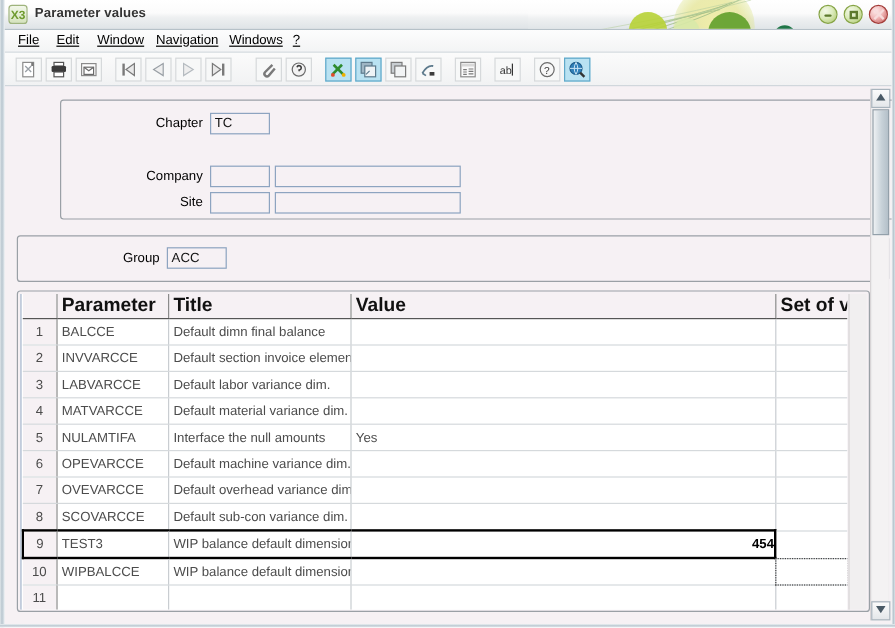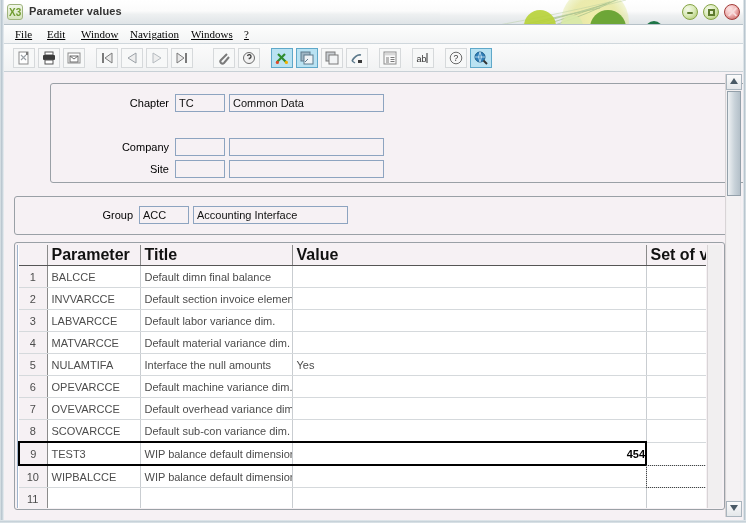--- a/index.html
+++ b/index.html
@@ -130,21 +130,21 @@
     box-sizing: border-box;
   }
   .menu-item {
     position: absolute;
     top: 3px;
     font-size: 11px;
     color: #000;
     white-space: nowrap;
     padding: 0 1px;
   }
-  .menu-item u { text-decoration: underline; font-family: Liberation Serif, serif; }
+  .menu-item u { text-decoration: underline; }
 
   
   .toolbar {
     position: absolute;
     left: 4px; top: 44px;
     width: 739px; height: 28px;
     background: linear-gradient(to bottom,#fbfbfb,#f1f2f3);
     border-bottom: 1px solid #c8d0d6;
     box-sizing: border-box;
   }
@@ -545,35 +545,33 @@
         <path d="M10.5 10.5 L14 14" stroke="#333" stroke-width="2"></path>
       </svg>
     </div>
   </div>
 
   <div class="client">
 
     <div class="panel panel-top">
       <div class="flabel" style="left:60px; top:13px; width:58px;">Chapter</div>
       <div class="finput" style="left:124px; top:10px; width:50px;">TC</div>
-      <div class="finput" style="left:178px; top:10px; width:155px;">Common Data</div>
 
       <div class="flabel" style="left:60px; top:57px; width:58px;">Company</div>
       <div class="finput" style="left:124px; top:54px; width:50px;"></div>
       <div class="finput" style="left:178px; top:54px; width:155px;"></div>
 
       <div class="flabel" style="left:60px; top:79px; width:58px;">Site</div>
       <div class="finput" style="left:124px; top:76px; width:50px;"></div>
       <div class="finput" style="left:178px; top:76px; width:155px;"></div>
     </div>
 
     <div class="panel panel-group">
       <div class="flabel" style="left:60px; top:12px; width:58px;">Group</div>
       <div class="finput" style="left:124px; top:9px; width:50px;">ACC</div>
-      <div class="finput" style="left:178px; top:9px; width:155px;">Accounting Interface</div>
     </div>
 
     <div class="panel panel-grid">
       <div class="grid">
         <table class="gtab">
           <colgroup>
             <col style="width:28px">
             <col style="width:93px">
             <col style="width:152px">
             <col style="width:354px">

